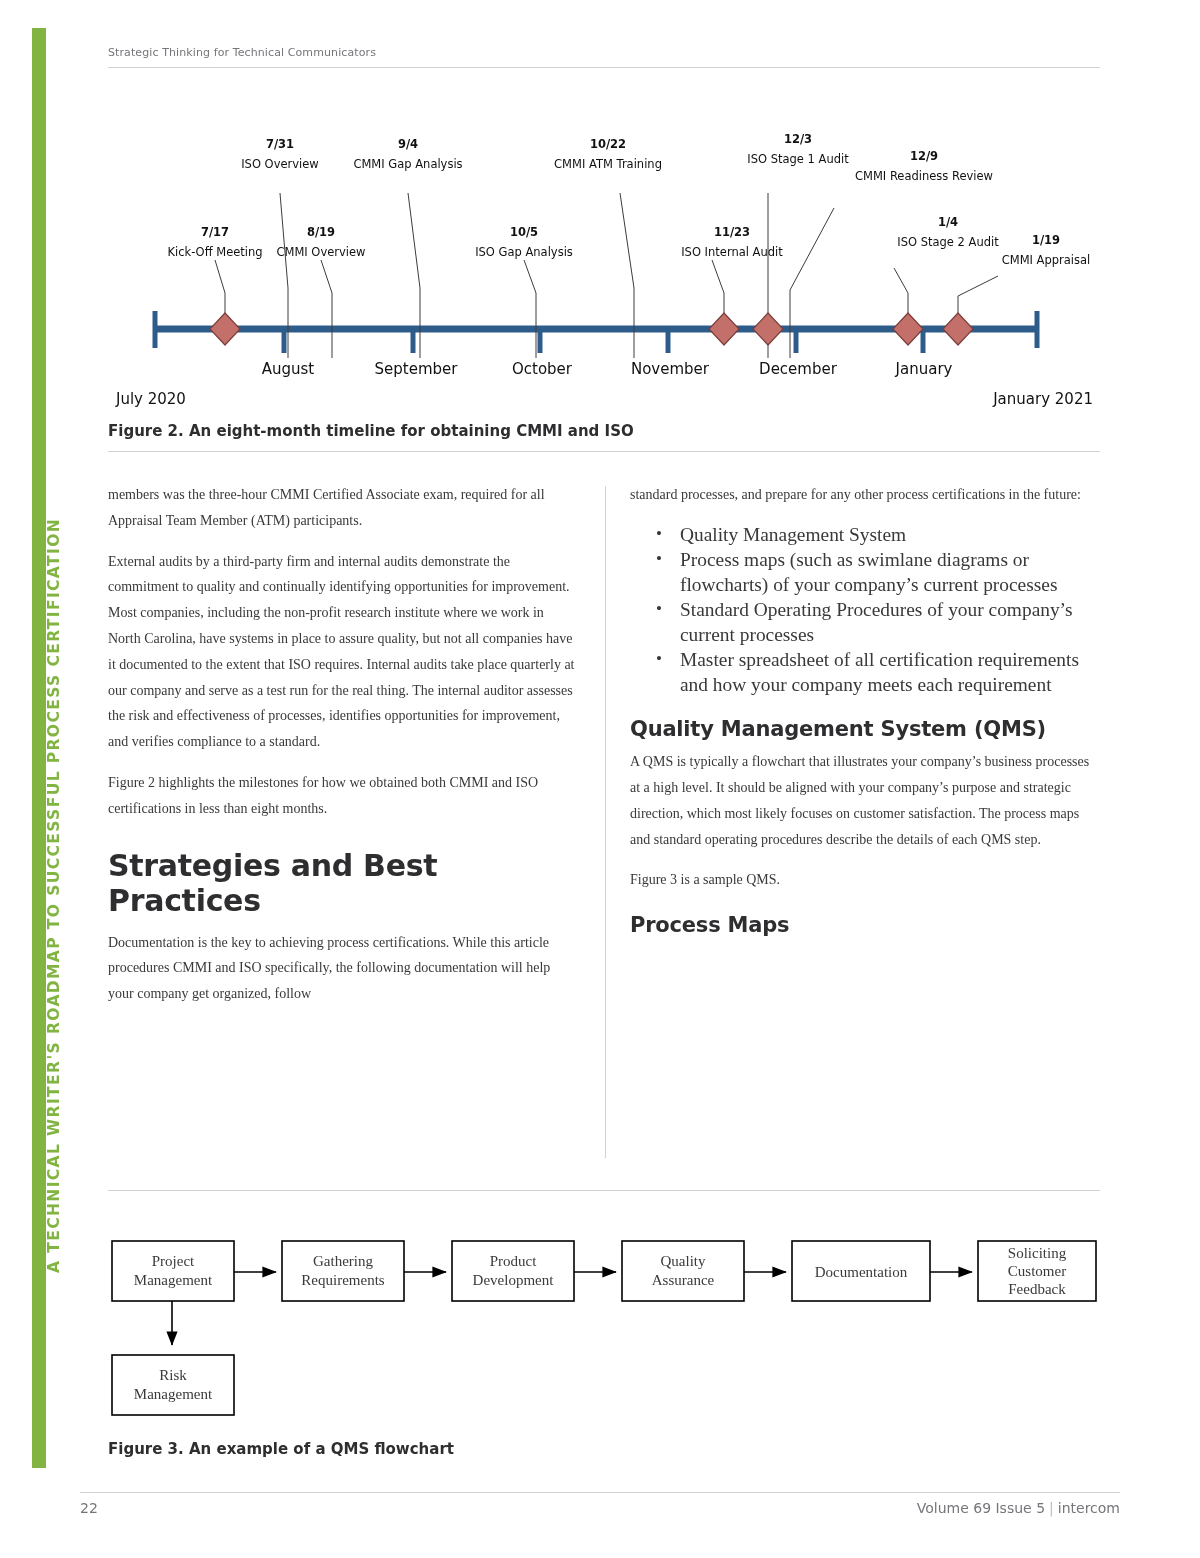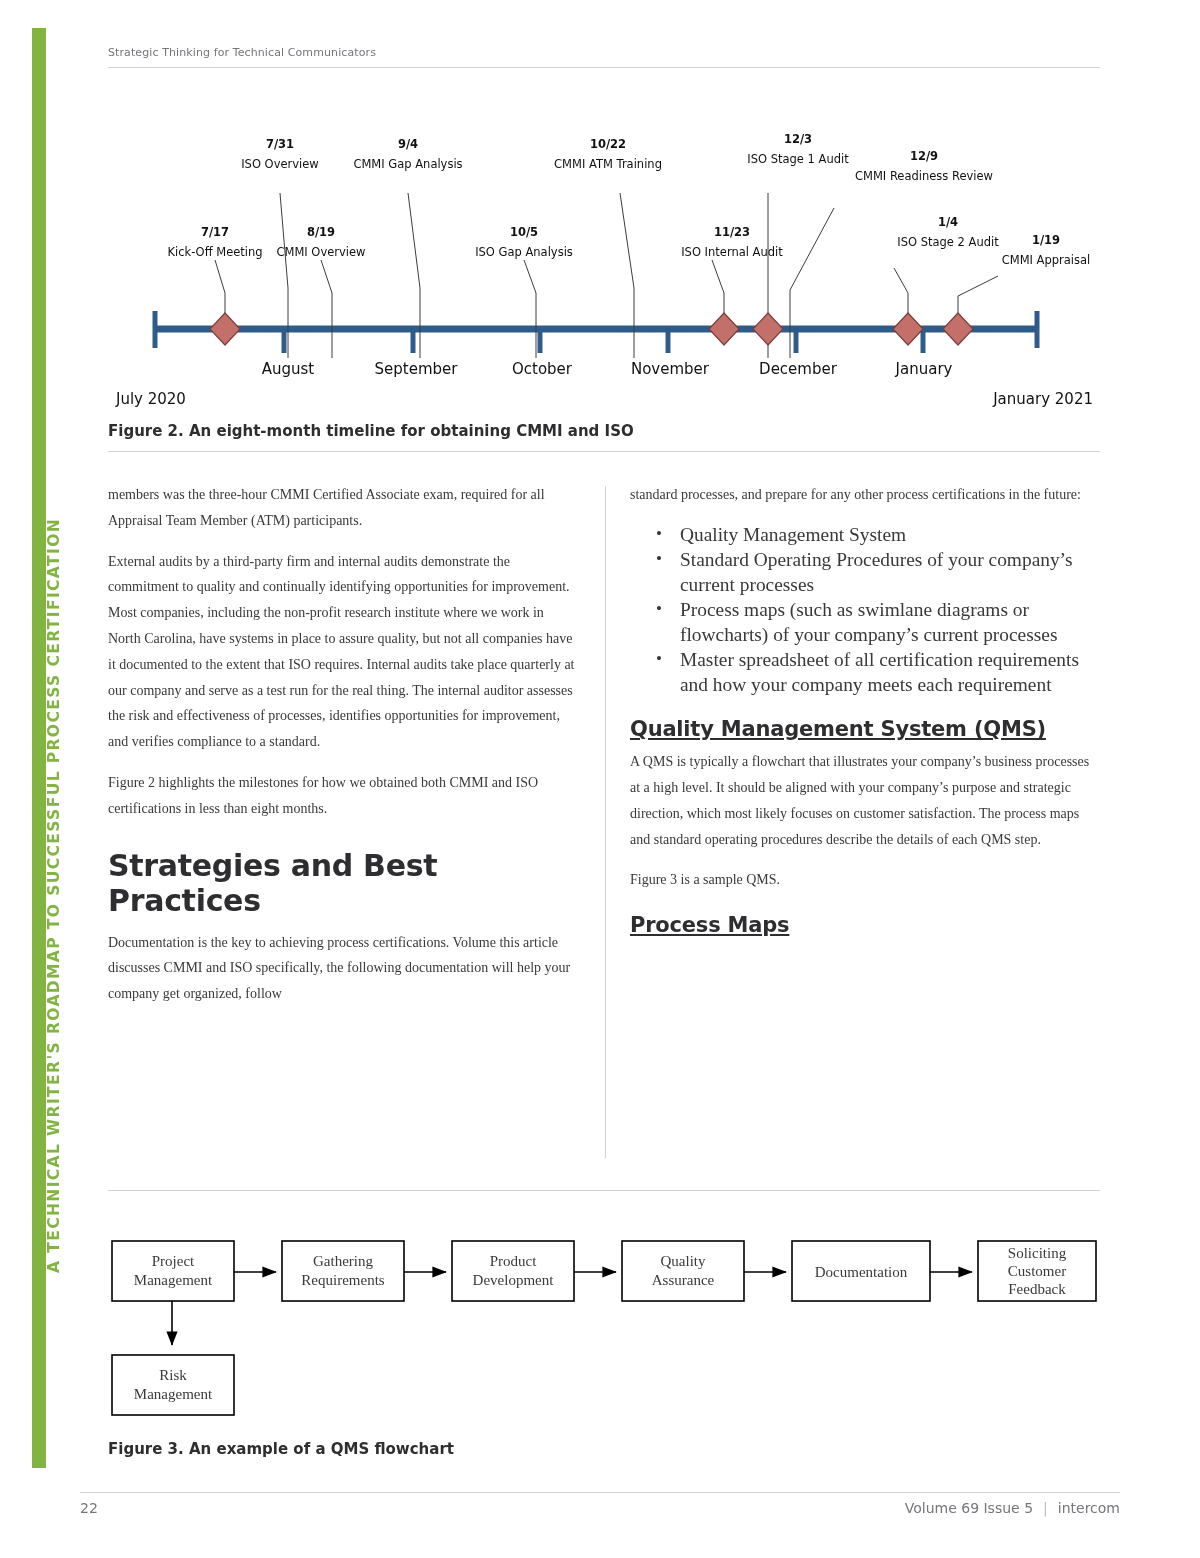--- a/index.html
+++ b/index.html
@@ -175,21 +175,20 @@
     margin: 26px 0 12px 0;
     letter-spacing: -0.3px;
   }
   h3.sub-head {
     font-family: "DejaVu Sans", sans-serif;
     font-weight: bold;
     font-size: 21px;
     color: #2e2e30;
     margin: 20px 0 8px 0;
     letter-spacing: -0.2px;
-    text-decoration: underline;
   }
 
   
   #fig3-rule {
     position: absolute;
     left: 108px;
     top: 1190px;
     width: 992px;
     height: 1px;
     background: #d2d2d4;
@@ -232,21 +231,21 @@
     width: 1040px;
     display: flex;
     justify-content: space-between;
     align-items: baseline;
   }
   .foot-text {
     font-family: "DejaVu Sans", sans-serif;
     font-size: 14px;
     color: #75757a;
   }
-  .foot-right { display: flex; gap: 10px; align-items: baseline; }
+  .foot-right { display: flex; gap: 4px; align-items: baseline; }
   .foot-sep { color: #bdbdc0; }
 </style>
 </head>
 <body>
 
 <div id="side-bar">
   <div id="side-title">
     <span>A TECHNICAL WRITER'S ROADMAP TO SUCCESSFUL PROCESS CERTIFICATION</span>
   </div>
 </div>
@@ -353,29 +352,29 @@
 </div>
 
 <div id="body-cols">
   <div id="col-divider"></div>
 
   <div class="col col-left">
     <p class="body-p">members was the three-hour CMMI Certified Associate exam, required for all Appraisal Team Member (ATM) participants.</p>
     <p class="body-p">External audits by a third-party firm and internal audits demonstrate the commitment to quality and continually identifying opportunities for improvement. Most companies, including the non-profit research institute where we work in North Carolina, have systems in place to assure quality, but not all companies have it documented to the extent that ISO requires. Internal audits take place quarterly at our company and serve as a test run for the real thing. The internal auditor assesses the risk and effectiveness of processes, identifies opportunities for improvement, and verifies compliance to a standard.</p>
     <p class="body-p">Figure 2 highlights the milestones for how we obtained both CMMI and ISO certifications in less than eight months.</p>
     <h2 class="sec-head">Strategies and Best Practices</h2>
-    <p class="body-p">Documentation is the key to achieving process certifications. Volume this article discusses CMMI and ISO specifically, the following documentation will help your company get organized, follow</p>
+    <p class="body-p">Documentation is the key to achieving process certifications. While this article procedures CMMI and ISO specifically, the following documentation will help your company get organized, follow</p>
   </div>
 
   <div class="col col-right">
     <p class="body-p">standard processes, and prepare for any other process certifications in the future:</p>
     <ul class="body-list">
       <li>Quality Management System</li>
+      <li>Process maps (such as swimlane diagrams or flowcharts) of your company’s current processes</li>
       <li>Standard Operating Procedures of your company’s current processes</li>
-      <li>Process maps (such as swimlane diagrams or flowcharts) of your company’s current processes</li>
       <li>Master spreadsheet of all certification requirements and how your company meets each requirement</li>
     </ul>
     <h3 class="sub-head">Quality Management System (QMS)</h3>
     <p class="body-p">A QMS is typically a flowchart that illustrates your company’s business processes at a high level. It should be aligned with your company’s purpose and strategic direction, which most likely focuses on customer satisfaction. The process maps and standard operating procedures describe the details of each QMS step.</p>
     <p class="body-p">Figure 3 is a sample QMS.</p>
     <h3 class="sub-head">Process Maps</h3>
   </div>
 </div>
 
 <div id="fig3-rule"></div>

